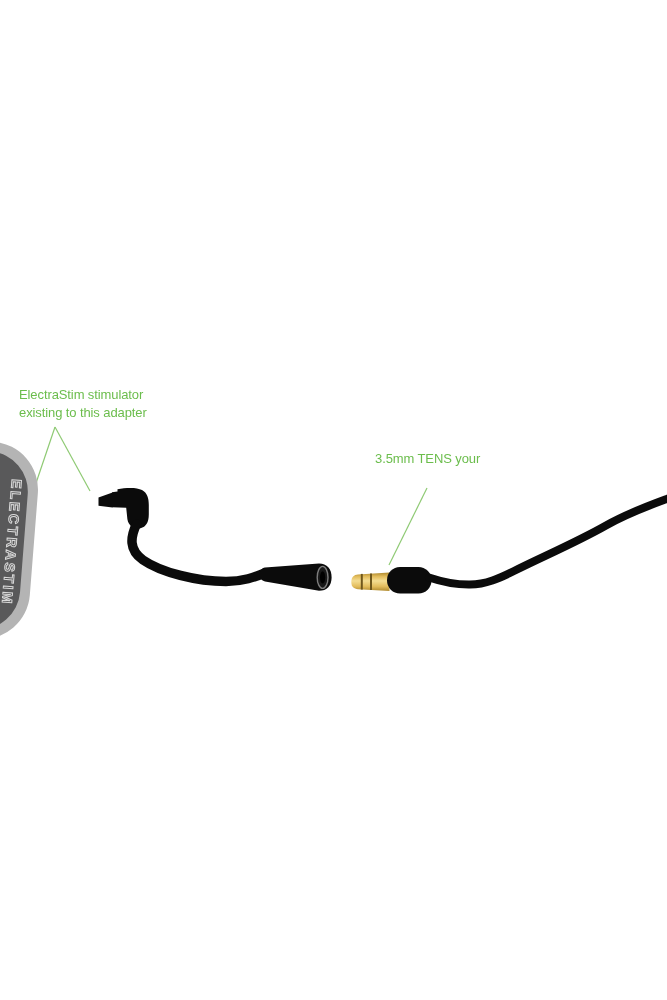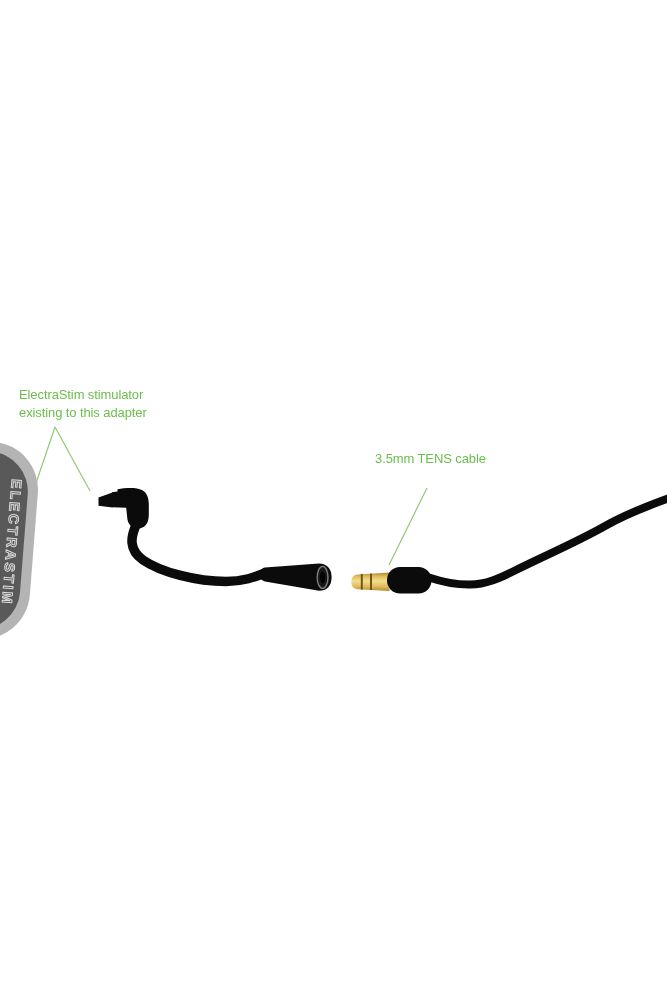--- a/index.html
+++ b/index.html
@@ -122,16 +122,16 @@
       <span class="device-label">ELECTRASTIM</span>
     </div>
   </div>
 
   <div class="annotation ann-stimulator">
     <div class="ln">ElectraStim stimulator</div>
     <div class="ln">existing to this adapter</div>
   </div>
 
   <div class="annotation ann-tens">
-    <div class="ln">3.5mm TENS cable</div>
+    <div class="ln">3.5mm TENS your</div>
   </div>
 
 </div>
 
 </body></html>

